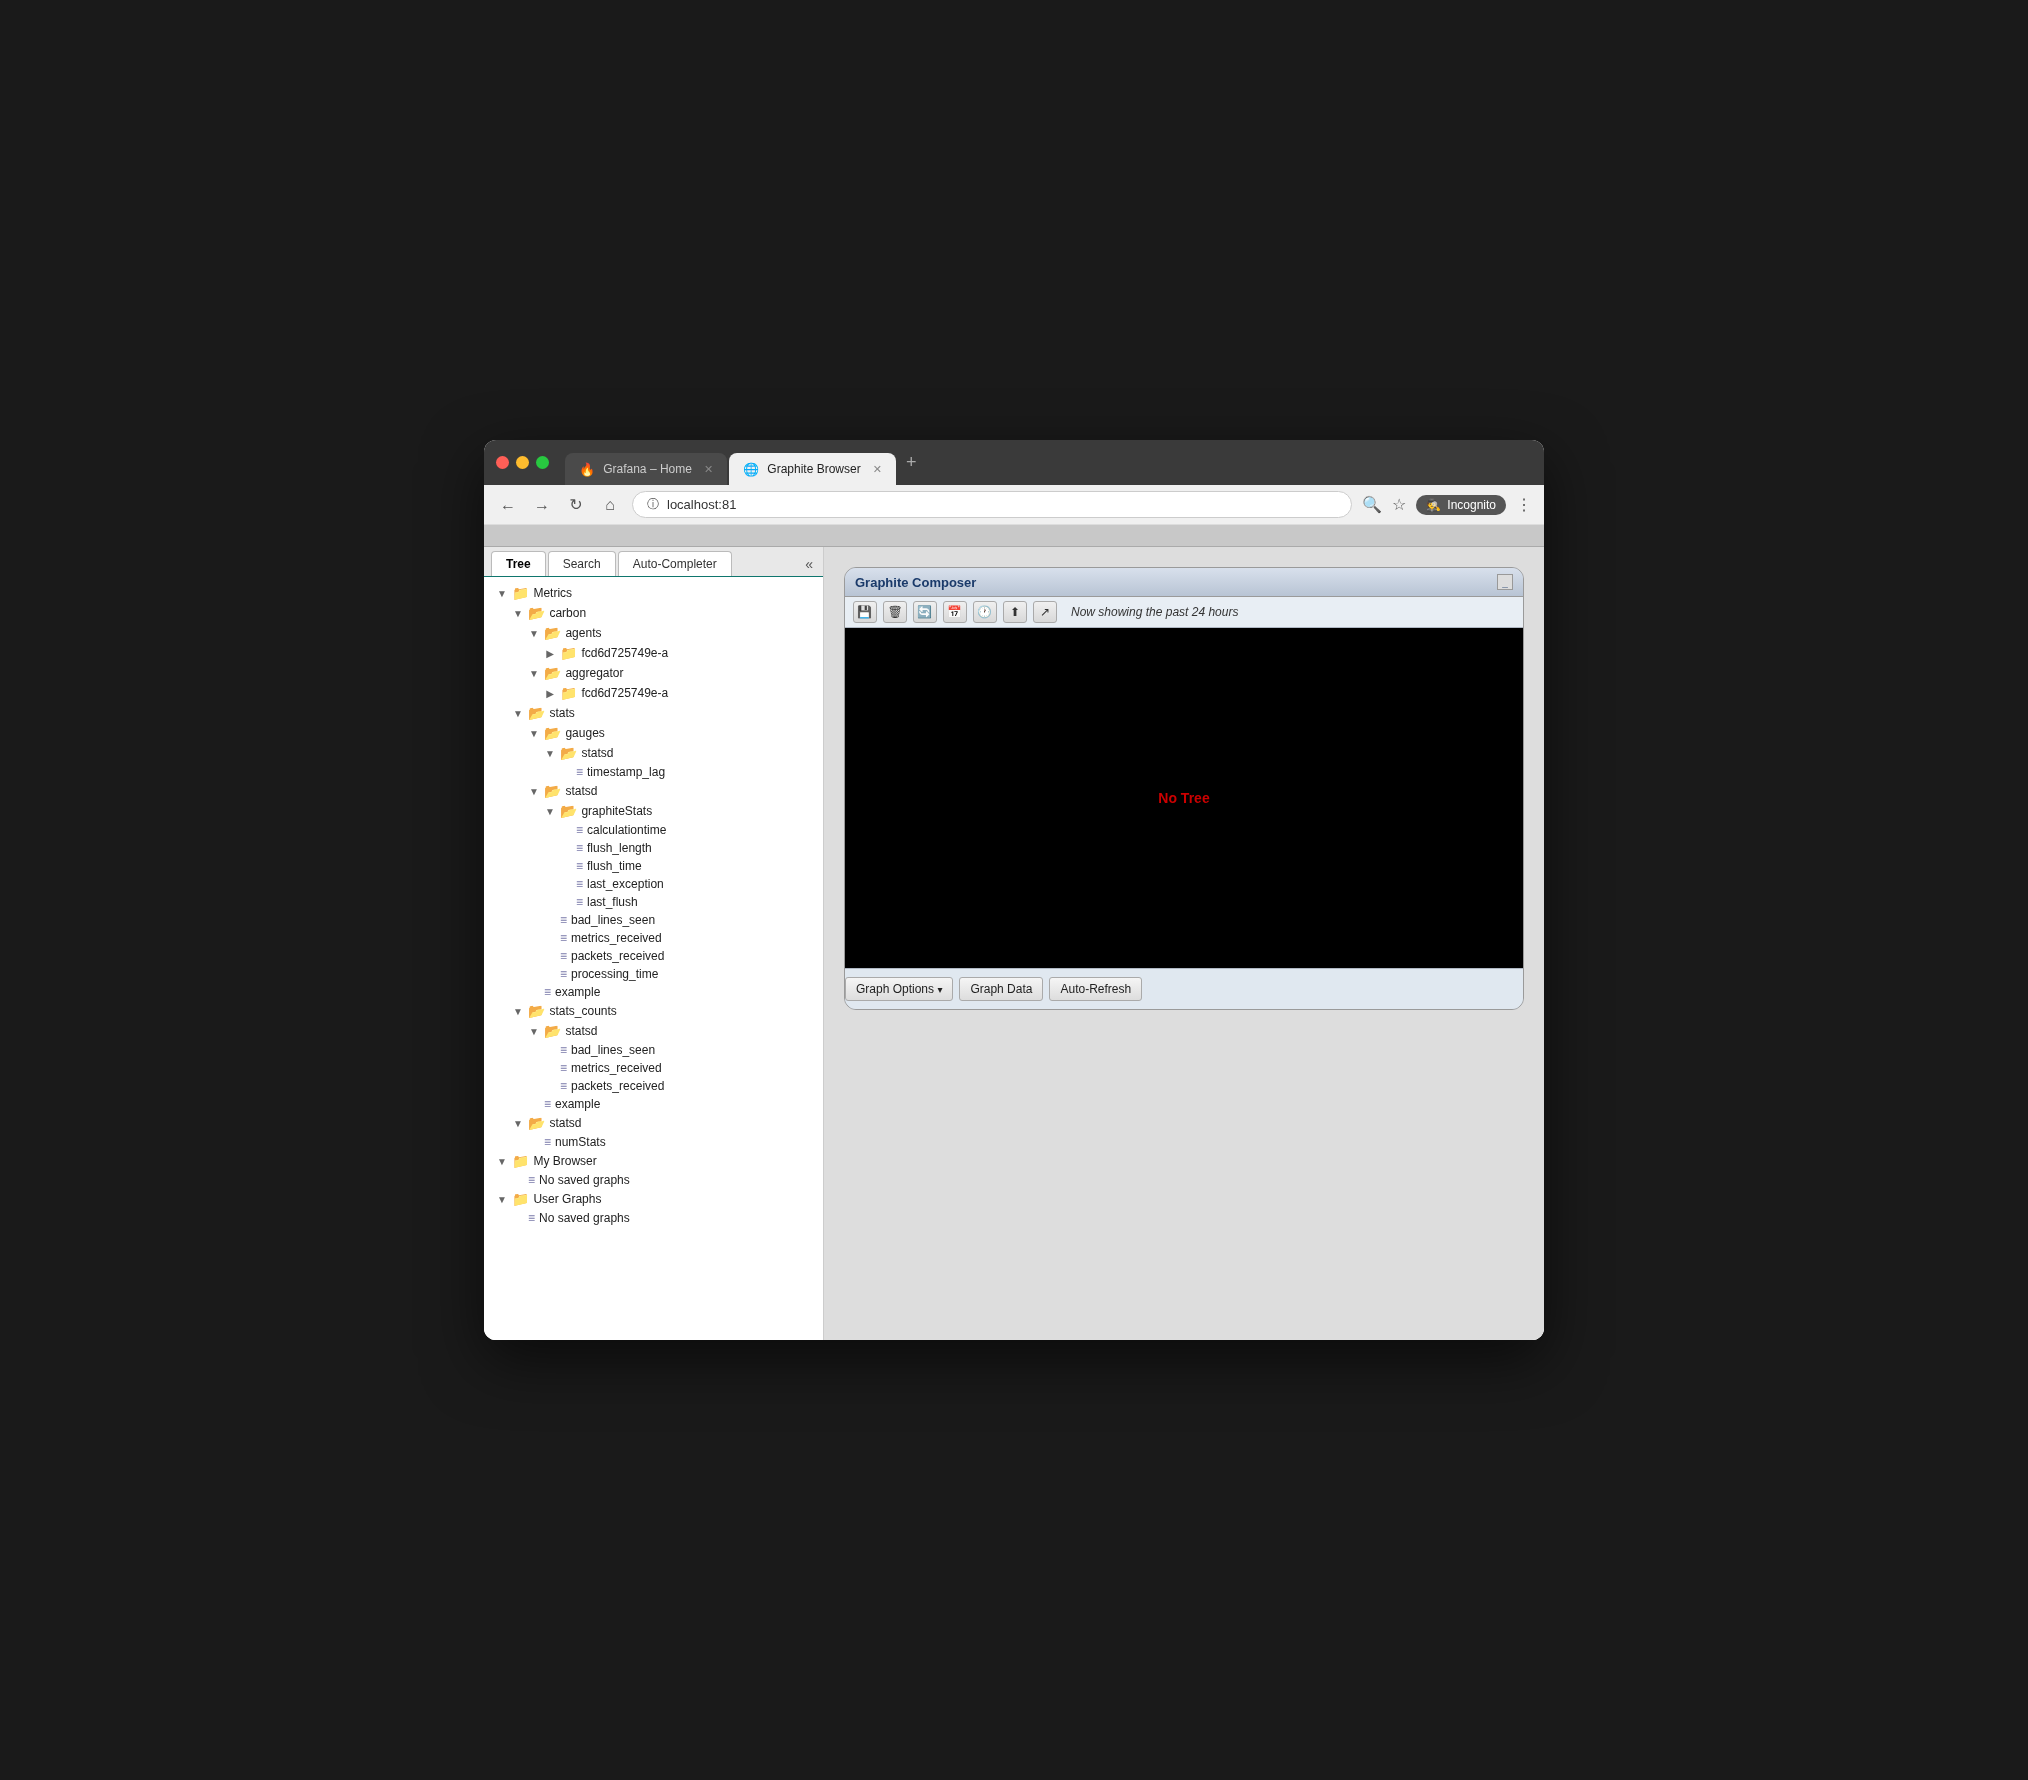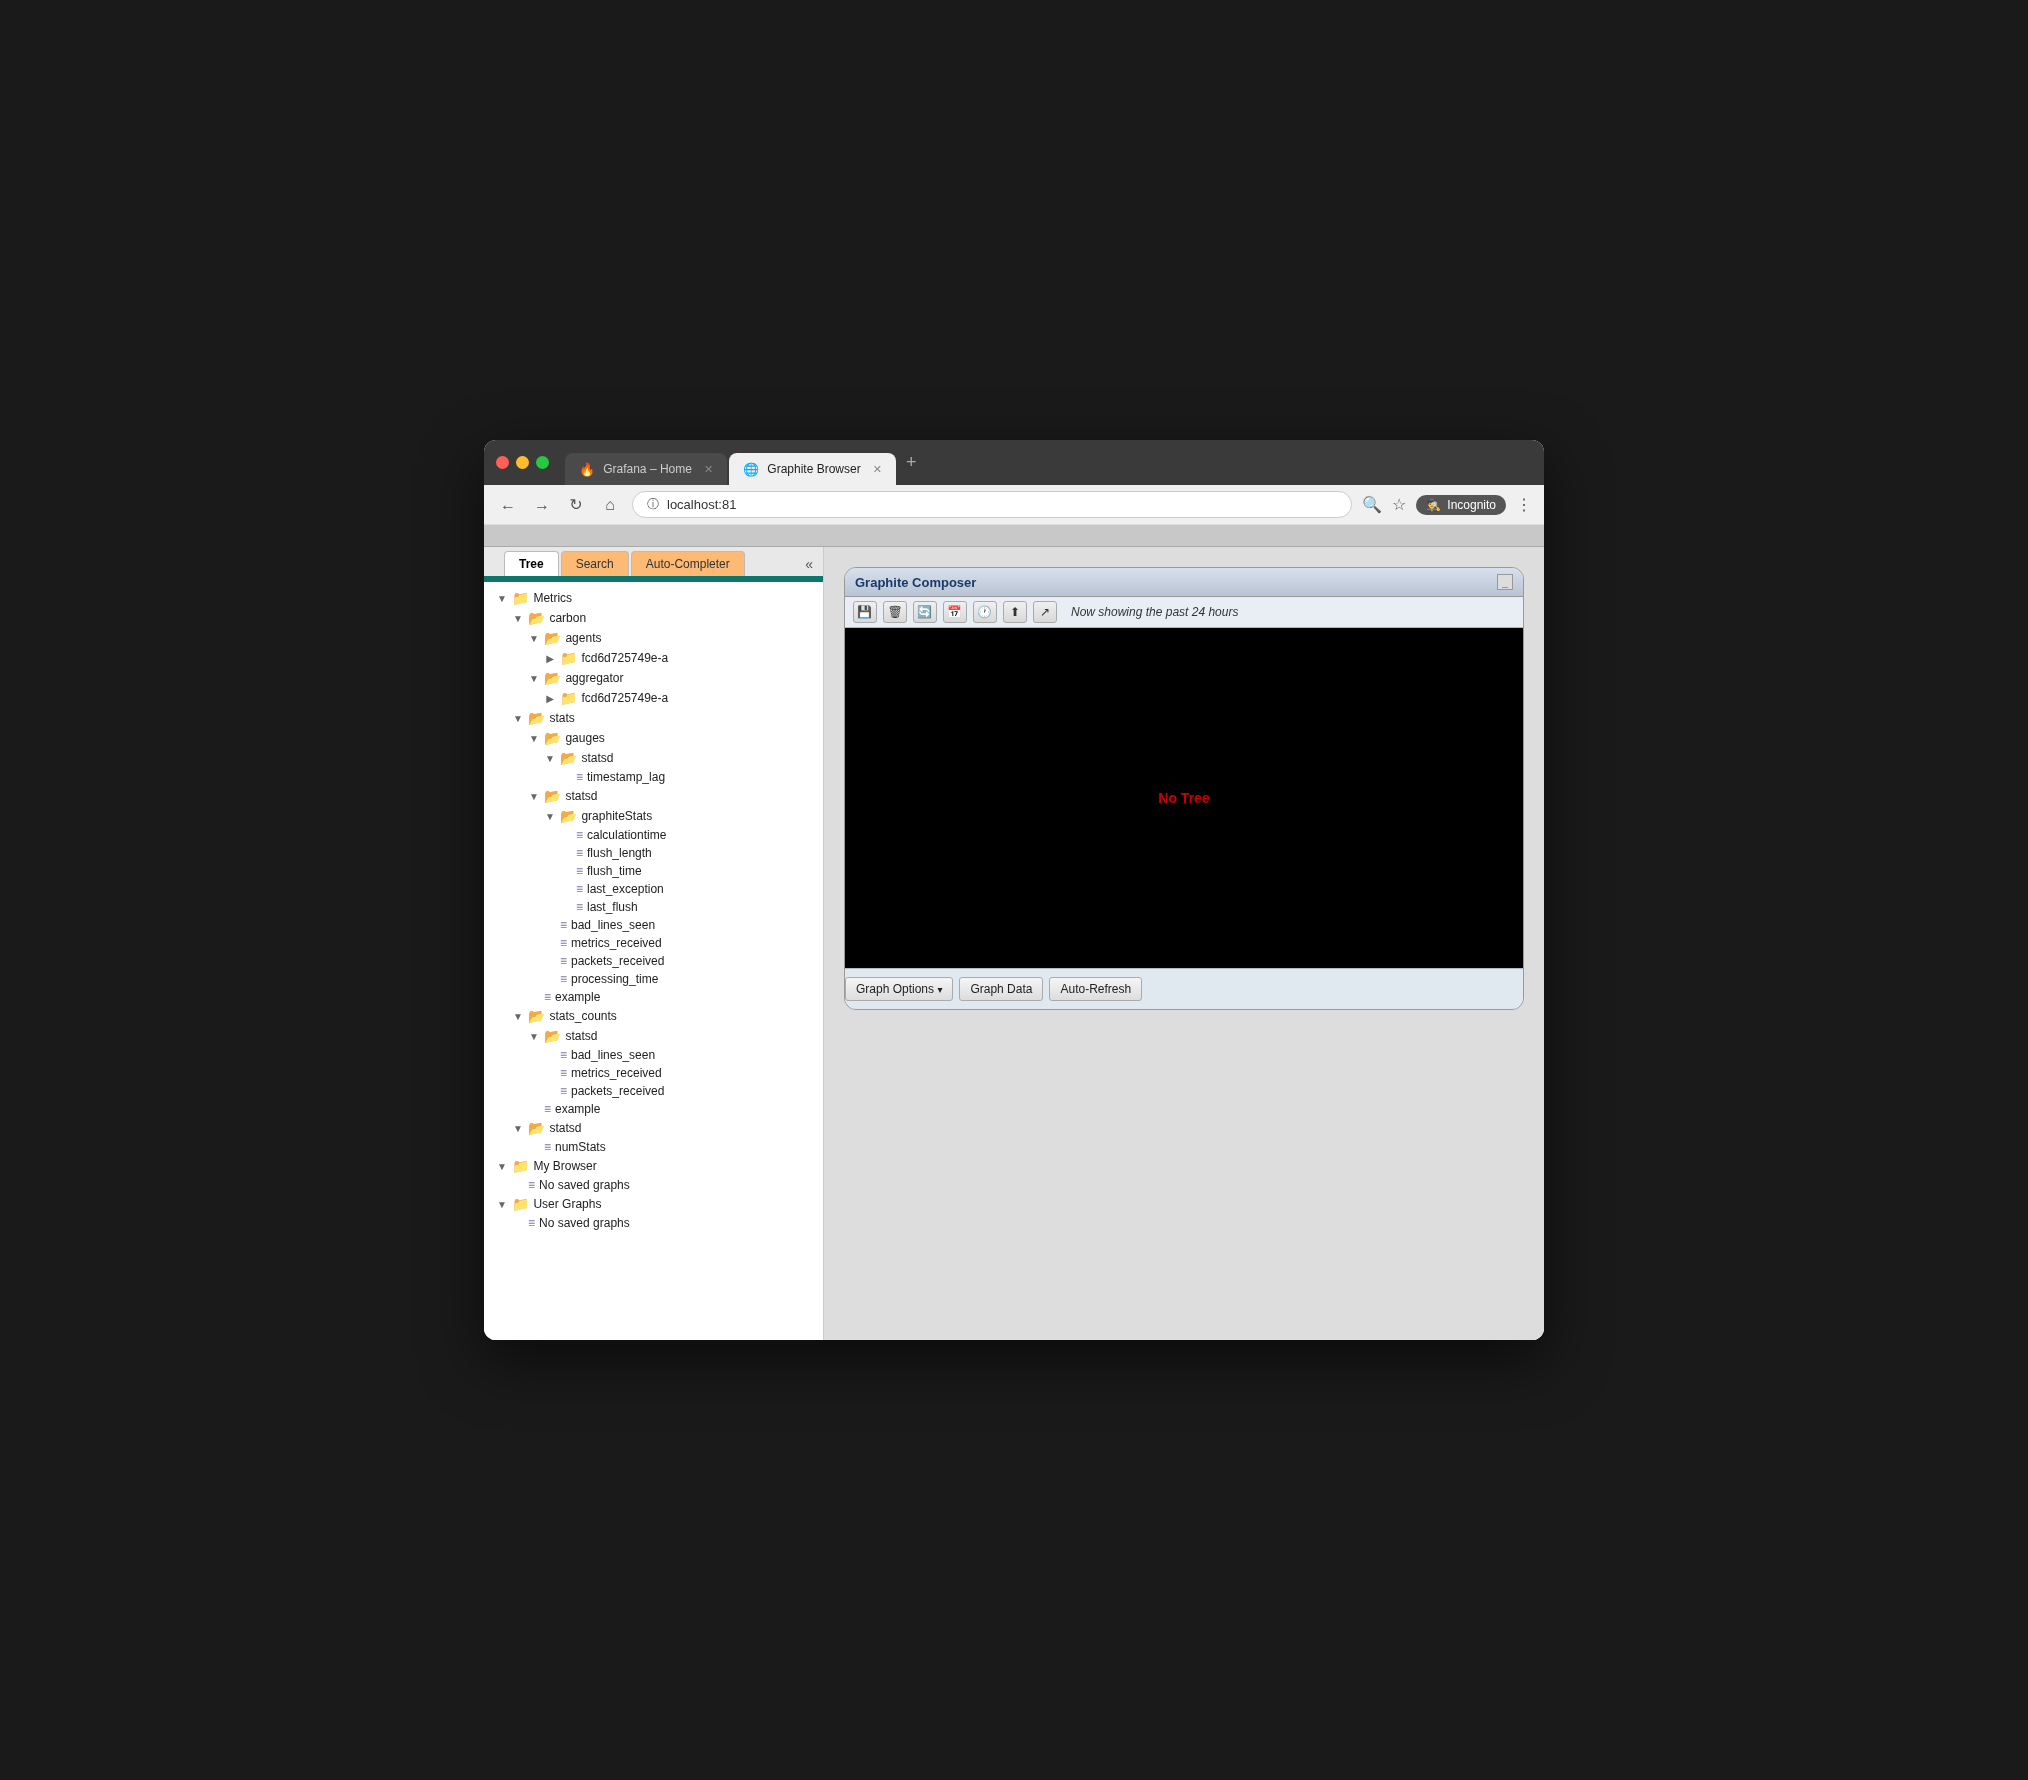--- a/index.html
+++ b/index.html
@@ -170,30 +170,30 @@
       border-right: 1px solid #ccc;
       display: flex;
       flex-direction: column;
       flex-shrink: 0;
       background: #fff;
     }
 
     .panel-tabs {
       display: flex;
       background: #e8e8e8;
-      border-bottom: 6px solid #0f766e;
-      padding: 4px 4px 0 20px;
+      border-bottom: 1px solid #0f766e;
+      padding: 4px 4px 0 7px;
       gap: 2px;
     }
     .panel-tab {
       padding: 5px 14px;
       border-radius: 4px 4px 0 0;
       border: 1px solid #bbb;
       border-bottom: none;
-      background: #fdba74;
+      background: #ffffff;
       cursor: pointer;
       font-size: 12px;
       color: #333;
     }
     .panel-tab.active {
       background: #fff;
       font-weight: bold;
       color: #000;
     }
 

